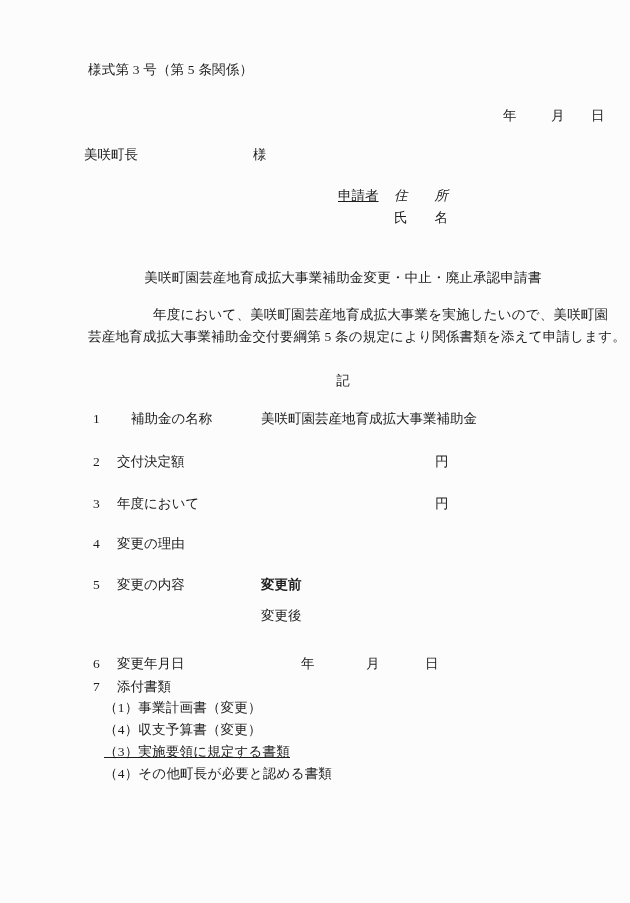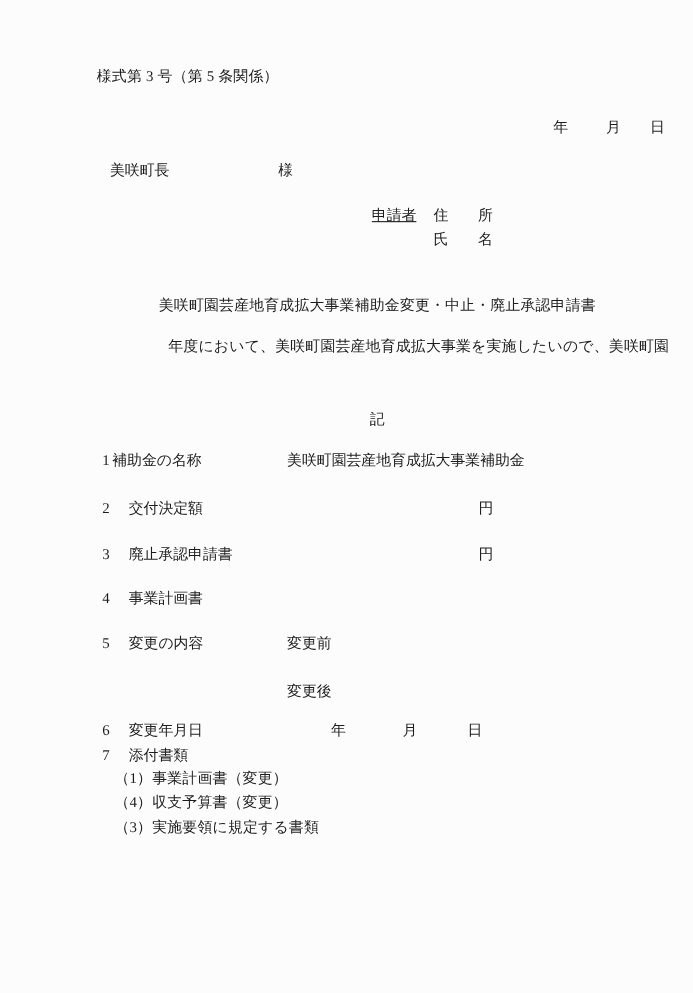--- a/index.html
+++ b/index.html
@@ -39,76 +39,78 @@
 
   <div class="t" style="left:60px; top:62px;">様式第 3 号（第 5 条関係）</div>
 
   <div class="row">
     <span style="left:475px; top:108px;">年</span>
     <span style="left:523px; top:108px;">月</span>
     <span style="left:563px; top:108px;">日</span>
   </div>
 
   <div class="row">
-    <span style="left:72px; top:147px;">美咲町長</span>
+    <span style="left:56px; top:147px;">美咲町長</span>
     <span style="left:225px; top:147px;">様</span>
   </div>
 
   <div class="row">
     <span style="left:310px; top:188px;text-decoration:underline;">申請者</span>
-    <span style="left:366px; top:188px;">住　　所</span>
+    <span style="left:366px; top:188px;font-style:italic;">住　　所</span>
     <span style="left:366px; top:210px;">氏　　名</span>
   </div>
 
   <div class="t" style="left:125px; top:307px;">年度において、美咲町園芸産地育成拡大事業を実施したいので、美咲町園</div>
 
   <div class="t center" style="top:270px;">美咲町園芸産地育成拡大事業補助金変更・中止・廃止承認申請書</div>
+  <div class="t" style="left:60px; top:329px;">芸産地育成拡大事業補助金交付要綱第 5 条の規定により関係書類を添えて申請します。</div>
 
   <div class="t center" style="top:373px;">記</div>
 
   <div class="row">
     <span style="left:65px; top:411px;">1</span>
-    <span style="left:74px; top:411px;font-family:Liberation Serif, serif;">補助金の名称</span>
+    <span style="left:103px; top:411px;font-family:Liberation Serif, serif;">補助金の名称</span>
     <span style="left:233px; top:411px;">美咲町園芸産地育成拡大事業補助金</span>
   </div>
 
   <div class="row">
     <span style="left:65px; top:454px;">2</span>
     <span style="left:89px; top:454px;">交付決定額</span>
     <span style="left:407px; top:454px;">円</span>
   </div>
 
   <div class="row">
     <span style="left:65px; top:496px;">3</span>
-    <span style="left:89px; top:496px;">廃止承認申請書</span>
+    <span style="left:89px; top:496px;">年度において</span>
     <span style="left:407px; top:496px;">円</span>
   </div>
 
   <div class="row">
     <span style="left:65px; top:536px;">4</span>
-    <span style="left:89px; top:536px;">事業計画書</span>
+    <span style="left:89px; top:536px;">変更の理由</span>
   </div>
 
   <div class="row">
     <span style="left:65px; top:577px;">5</span>
     <span style="left:89px; top:577px;">変更の内容</span>
-    <span style="left:233px; top:577px;">変更前</span>
-    <span style="left:233px; top:621px;text-align:center;">変更後</span>
+    <span style="left:233px; top:577px;font-weight:bold;">変更前</span>
+    <span style="left:233px; top:608px;text-align:center;">変更後</span>
   </div>
 
   <div class="row">
     <span style="left:65px; top:656px;">6</span>
     <span style="left:89px; top:656px;">変更年月日</span>
     <span style="left:273px; top:656px;">年</span>
     <span style="left:338px; top:656px;">月</span>
     <span style="left:397px; top:656px;">日</span>
   </div>
 
   <div class="row">
     <span style="left:65px; top:679px;">7</span>
     <span style="left:89px; top:679px;">添付書類</span>
   </div>
 
   <div class="t" style="left:76px; top:700px;">（1）事業計画書（変更）</div>
   <div class="t" style="left:76px; top:722px;">（4）収支予算書（変更）</div>
-  <div class="t" style="left:76px; top:744px;">（3）実施要領に規定する書類</div>
+  <div class="t" style="left:76px; top:744px;text-decoration:underline;">（3）実施要領に規定する書類</div>
+  <div class="t" style="left:76px; top:766px;">（4）その他町長が必要と認める書類</div>
 
 </div>
 
 </body></html>

